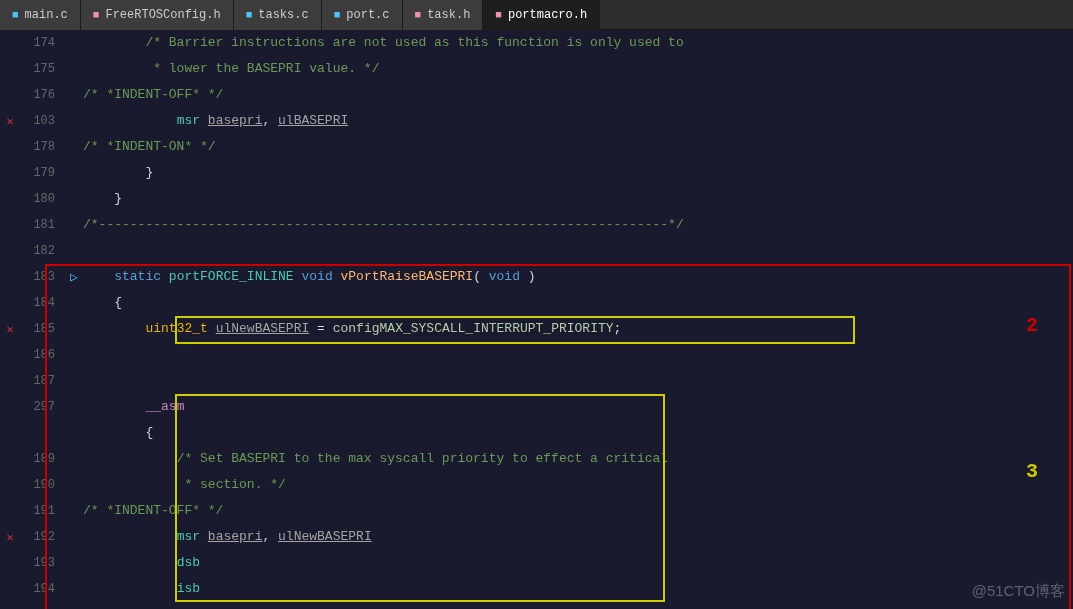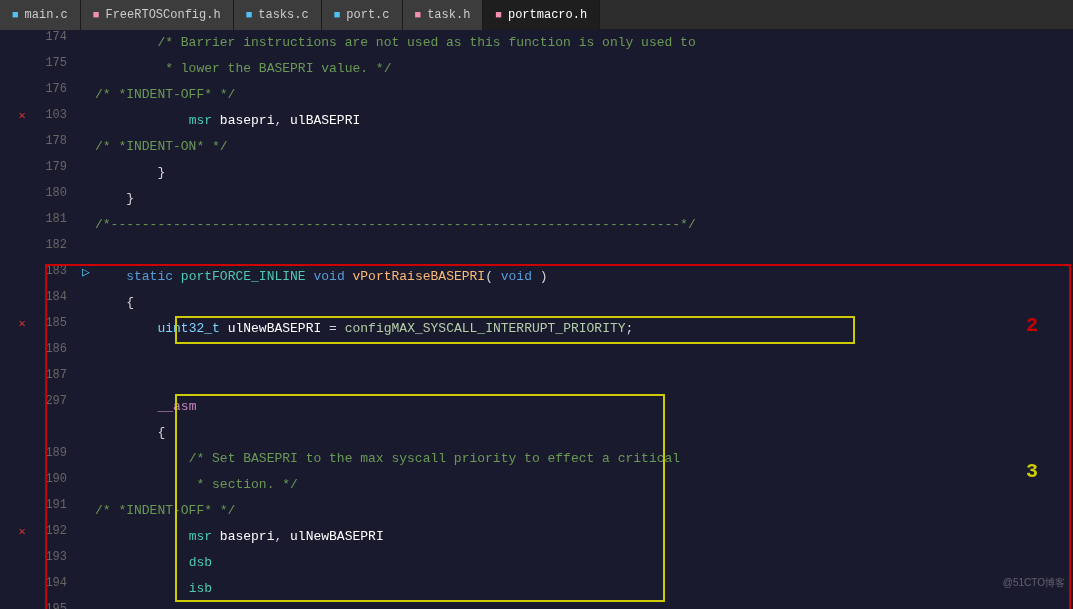--- a/index.html
+++ b/index.html
@@ -43,24 +43,23 @@
     
     .code-area {
       background: #1a1a2e;
       height: 579px;
       overflow: hidden;
       position: relative;
     }
 
     .code-line {
       display: flex;
-      align-items: flex-start;
+      align-items: center;
       height: 26px;
       position: relative;
-      margin-left: 12px;
     }
 
     .gutter-marker {
       width: 20px;
       display: flex;
       align-items: center;
       justify-content: center;
       font-size: 12px;
       color: #cc3333;
       flex-shrink: 0;
@@ -91,22 +90,22 @@
       color: #ccc;
       font-size: 13px;
       line-height: 26px;
     }
 
     
     .kw-static { color: #569cd6; }
     .kw-void { color: #569cd6; }
     .kw-inline { color: #4ec9b0; }
     .fn-name { color: #fdba74; }
-    .type-uint { color: #7dd3fc; }
-    .var-name { color: #ffffff; }
+    .type-uint { color: #eab308; }
+    .var-name { color: #a3a3a3; text-decoration: underline; }
     .op { color: #d4d4d4; }
     .const-val { color: #b5cea8; }
     .comment { color: #6a9955; }
     .punc { color: #d4d4d4; }
     .asm-kw { color: #c586c0; }
 
     
     .red-outline-box {
       position: absolute;
       border: 2px solid #cc0000;
@@ -137,24 +136,24 @@
       font-size: 20px;
       font-weight: bold;
       color: #cccc00;
       z-index: 20;
       pointer-events: none;
     }
 
     
     .watermark {
       position: absolute;
-      bottom: 19px;
+      bottom: 8px;
       right: 8px;
       color: rgba(255,255,255,0.3);
-      font-size: 10px;
+      font-size: 15px;
       font-family: Arial, sans-serif;
     }
   </style>
 </head>
 <body>
 
 <div class="tab-bar">
   <div class="tab">
     <span class="tab-icon-c">■</span>
     <span>main.c</span>

